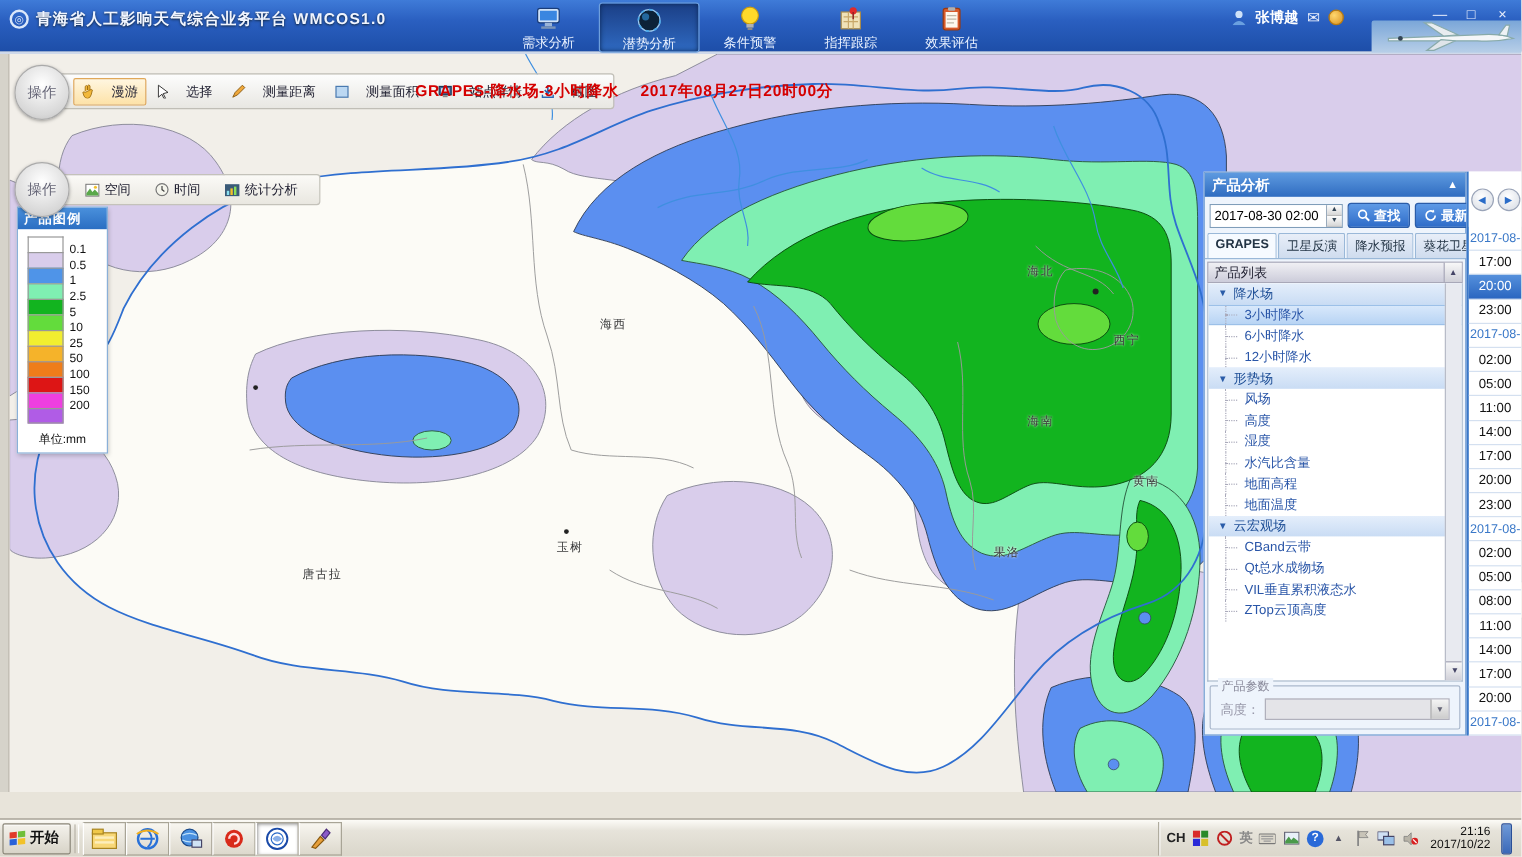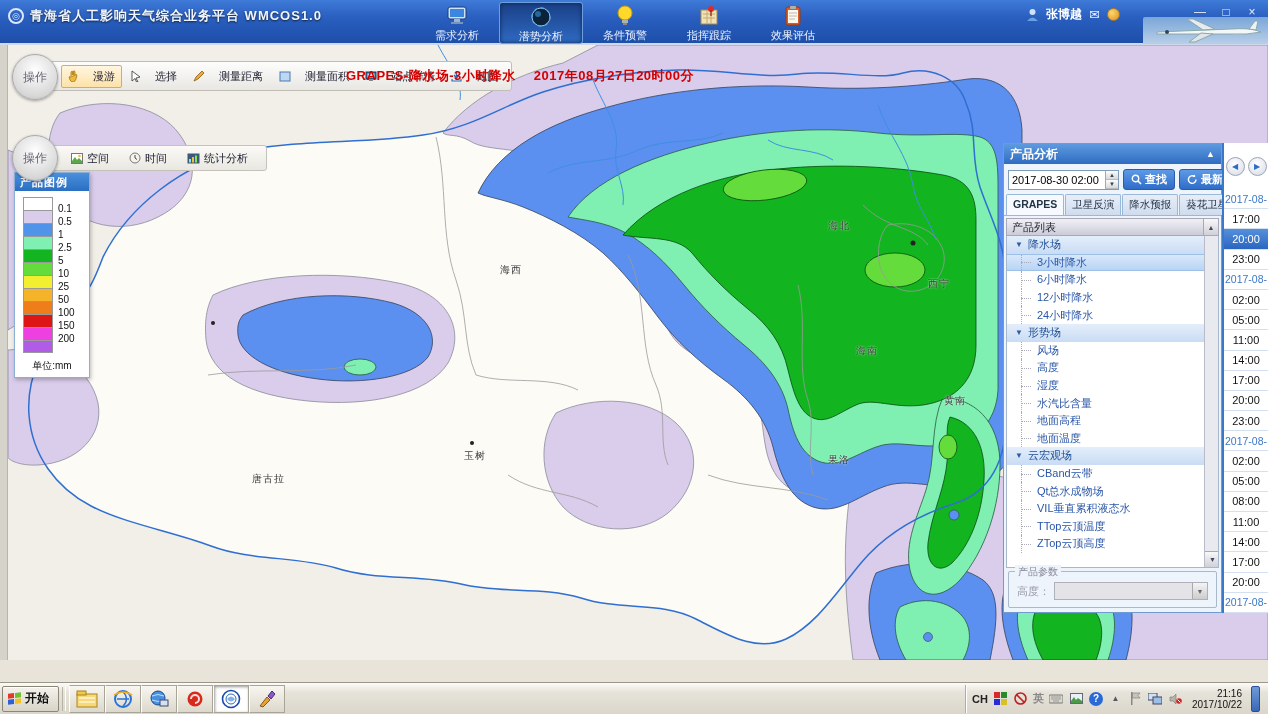--- a/index.html
+++ b/index.html
@@ -284,21 +284,21 @@
       <path d="M95,212 C120,162 175,118 235,106 C295,94 355,99 415,90 C465,83 495,60 535,47 C575,34 625,26 670,25 C715,24 750,34 790,29 C828,24 868,36 895,28 C922,21 950,32 958,58 C970,85 962,112 972,142 C982,172 998,198 998,238 L998,375 C998,415 982,447 948,458 C913,469 878,488 853,518 C828,548 808,580 778,594 C748,608 718,589 688,574 C653,556 613,566 573,553 C533,541 493,549 453,539 C413,529 368,536 328,523 C288,511 243,516 203,501 C163,486 118,479 83,461 C48,443 24,410 21,370 C18,330 38,294 63,267 C83,245 88,230 95,212 Z" fill="none" stroke="#2f6fd0" stroke-width="1.5"></path>
 
       <g fill="#222">
         <circle cx="905" cy="198" r="2.5"></circle>
         <circle cx="205" cy="278" r="2"></circle>
         <circle cx="464" cy="398" r="2"></circle>
       </g>
     </svg>
 
     <div class="map-label" style="left:492px;top:218px;">海西</div>
-    <div class="map-label" style="left:820px;top:174px;text-align:center;">海北</div>
+    <div class="map-label" style="left:848px;top:174px;text-align:center;">海北</div>
     <div class="map-label" style="left:920px;top:232px;">西宁</div>
     <div class="map-label" style="left:848px;top:299px;">海南</div>
     <div class="map-label" style="left:936px;top:349px;">黄南</div>
     <div class="map-label" style="left:820px;top:408px;">果洛</div>
     <div class="map-label" style="left:456px;top:404px;">玉树</div>
     <div class="map-label" style="left:244px;top:427px;">唐古拉</div>
 
     <div class="op-circle" style="left:4px;top:9px;">操作</div>
     <div class="toolbar1">
       <div class="tool-btn selected">
@@ -468,39 +468,37 @@
       <span class="scroll-btn">▲</span>
     </div>
     <div class="plist">
       <div class="prow group">
           <span class="tri">▼</span>
           <span>降水场</span>
         </div>
       <div class="prow item selected">3小时降水</div>
       <div class="prow item">6小时降水</div>
       <div class="prow item">12小时降水</div>
-      <div class="prow item">24小时降水</div>
       <div class="prow group">
           <span class="tri">▼</span>
           <span>形势场</span>
         </div>
       <div class="prow item">风场</div>
       <div class="prow item">高度</div>
       <div class="prow item">湿度</div>
       <div class="prow item">水汽比含量</div>
       <div class="prow item">地面高程</div>
       <div class="prow item">地面温度</div>
       <div class="prow group">
           <span class="tri">▼</span>
           <span>云宏观场</span>
         </div>
       <div class="prow item">CBand云带</div>
       <div class="prow item">Qt总水成物场</div>
       <div class="prow item">VIL垂直累积液态水</div>
-      <div class="prow item">TTop云顶温度</div>
       <div class="prow item">ZTop云顶高度</div>
       <div class="plist-scroll">
         <span class="scroll-btn" style="border-left:none;border-top:1px solid #a8a8b8;">▼</span>
       </div>
     </div>
     <div class="params">
       <span class="params-title">产品参数</span>
       <div class="params-row">
         <span>高度：</span>
         <div class="dis-select">

